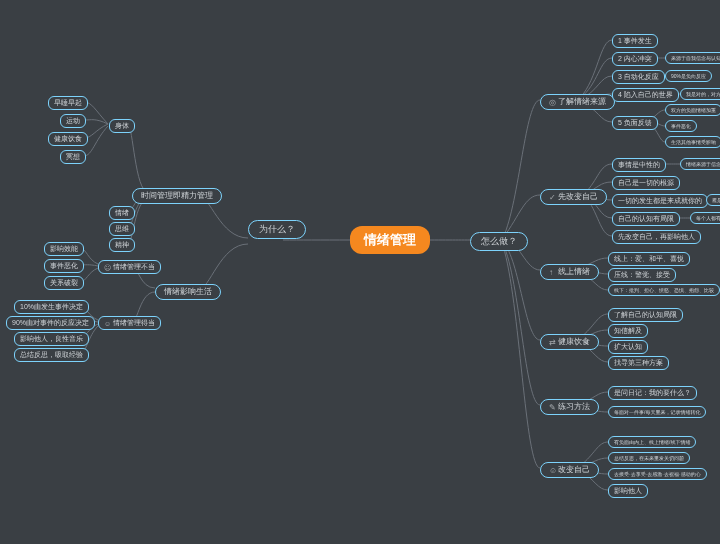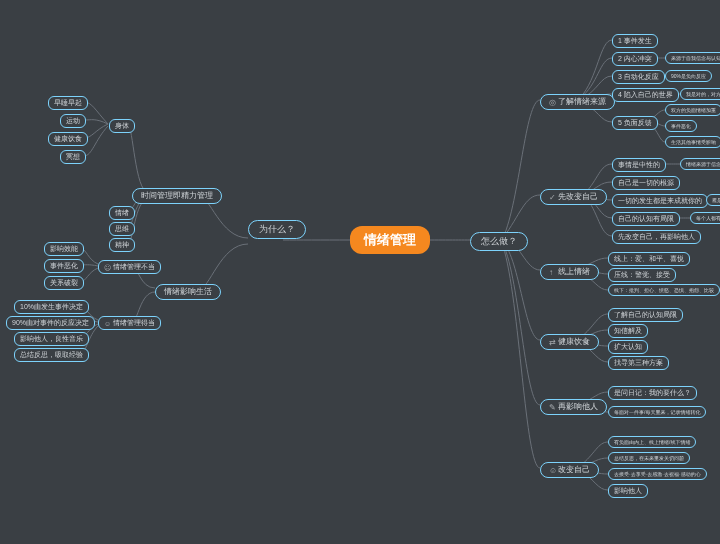--- a/index.html
+++ b/index.html
@@ -118,21 +118,21 @@
 <div class="nd" style="left:98px;top:316px"><span class="ic">☺</span><span>情绪管理得当</span></div>
 <div class="nd" style="left:14px;top:300px">10%由发生事件决定</div>
 <div class="nd" style="left:6px;top:316px">90%由对事件的反应决定</div>
 <div class="nd" style="left:14px;top:332px">影响他人，良性音乐</div>
 <div class="nd" style="left:14px;top:348px">总结反思，吸取经验</div>
 
 <div class="nd sub" style="left:540px;top:94px"><span class="ic">◎</span><span>了解情绪来源</span></div>
 <div class="nd sub" style="left:540px;top:189px"><span class="ic">✓</span><span>先改变自己</span></div>
 <div class="nd sub" style="left:540px;top:264px"><span class="ic">↑</span><span>线上情绪</span></div>
 <div class="nd sub" style="left:540px;top:334px"><span class="ic">⇄</span><span>健康饮食</span></div>
-<div class="nd sub" style="left:540px;top:399px"><span class="ic">✎</span><span>再影响他人</span></div>
+<div class="nd sub" style="left:540px;top:399px"><span class="ic">✎</span><span>练习方法</span></div>
 <div class="nd sub" style="left:540px;top:462px"><span class="ic">☺</span><span>改变自己</span></div>
 
 <div class="nd" style="left:612px;top:34px">1 事件发生</div>
 <div class="nd" style="left:612px;top:52px">2 内心冲突</div>
 <div class="nd" style="left:612px;top:70px">3 自动化反应</div>
 <div class="nd" style="left:612px;top:88px">4 陷入自己的世界</div>
 <div class="nd" style="left:612px;top:116px">5 负面反馈</div>
 
 <div class="nd" style="left:665px;top:52px;font-size:5px">来源于自我信念与认知的抗拒</div>
 <div class="nd" style="left:665px;top:70px;font-size:5px">90%是负向反应</div>

